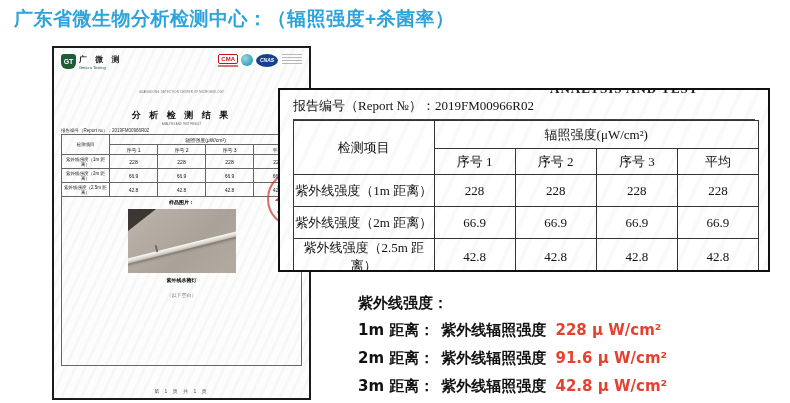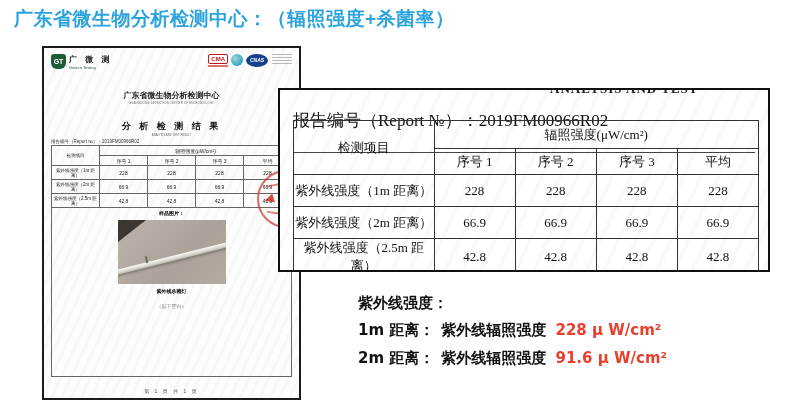--- a/index.html
+++ b/index.html
@@ -4,21 +4,21 @@
 <style>
   html,body{margin:0;padding:0;background:#fff;}
   #stage{position:relative;width:790px;height:403px;background:#fff;overflow:hidden;
          font-family:"Liberation Sans",sans-serif;}
 
   
   .slide-title{position:absolute;left:14px;top:6px;font-size:19px;font-weight:bold;
                color:#2ba3dd;letter-spacing:0.5px;}
 
   
-  .doc{position:absolute;left:42px;top:46px;width:259px;height:354px;box-sizing:border-box;
+  .doc{position:absolute;left:52px;top:46px;width:259px;height:354px;box-sizing:border-box;
        border:2px solid #1b1b1b;background:#fdfdfd;overflow:hidden;
        background-image:repeating-linear-gradient(115deg,rgba(70,70,90,.03) 0 3px,transparent 3px 9px);}
   .doc-header{display:flex;align-items:flex-start;padding:6px 7px 0 7px;height:34px;}
   .gt-logo{display:flex;align-items:flex-start;}
   .gt-shield{width:15px;height:15px;background:#1e5c38;border-radius:3px 3px 6px 6px;
              color:#fff;font-size:7px;font-weight:bold;text-align:center;line-height:15px;}
   .gt-text{margin-left:3px;}
   .gt-cn{font-size:8px;font-weight:bold;letter-spacing:3px;color:#222;}
   .gt-en{font-size:4px;color:#1e5c38;}
   .badges{margin-left:auto;display:flex;align-items:flex-start;gap:3px;}
@@ -65,22 +65,22 @@
   .stamp-line.b{top:40px;transform:rotate(8deg);}
 
   
   .panel{position:absolute;left:278px;top:88px;width:492px;height:184px;box-sizing:border-box;
          border:2px solid #101010;background:#fff;overflow:hidden;
          background-image:repeating-linear-gradient(115deg,rgba(110,140,190,.05) 0 4px,transparent 4px 16px);
          font-family:"Liberation Serif",serif;}
   .clip-heading{position:absolute;top:0;left:270px;width:170px;height:6px;overflow:hidden;}
   .clip-heading span{display:block;margin-top:-9px;font-size:13px;font-weight:bold;
                      letter-spacing:1px;color:#222;}
-  .rep-line{position:absolute;top:19px;left:13px;right:13px;font-size:17px;color:#111;
-            border-bottom:1px solid #444;padding-bottom:20px;}
+  .rep-line{position:absolute;top:7px;left:13px;right:13px;font-size:13px;color:#111;
+            border-bottom:1px solid #444;padding-bottom:4px;}
   table.big{position:absolute;top:30px;left:13px;right:13px;width:466px;
             border-collapse:collapse;font-size:13px;color:#111;table-layout:fixed;}
   table.big td{border:1px solid #333;text-align:center;padding:0;}
   table.big tr.r-group td{height:27px;}
   table.big tr.r-sub td{height:25px;}
   table.big tr.r-data td{height:31px;}
   td.c-item{width:30%;}
 
   
   .summary{position:absolute;left:358px;top:294px;font-family:"DejaVu Sans",sans-serif;color:#111;}
@@ -110,21 +110,20 @@
           <div class="cma">CMA</div>
           <div class="cma-sub"></div>
         </div>
         <div class="ilac"></div>
         <div class="cnas">CNAS</div>
         <div class="cert-lines"></div>
       </div>
     </div>
 
     <div class="doc-center">
-      <div class="center-cn">广东省微生物分析检测中心</div>
       <div class="center-en">GUANGDONG DETECTION CENTER OF MICROBIOLOGY</div>
       <div class="result-cn">分 析 检 测 结 果</div>
       <div class="result-en">ANALYSIS AND TEST RESULT</div>
     </div>
 
     <div class="mini-repno">
       <span>报告编号（Report №）：</span><span>2019FM00966R02</span>
     </div>
 
     <table class="mini">
@@ -234,15 +233,20 @@
     <div class="sum-line">
       <span class="sum-dist">1m 距离：</span>
       <span>紫外线辐照强度</span>
       <span class="sum-val">228 μ W/cm²</span>
     </div>
     <div class="sum-line">
       <span class="sum-dist">2m 距离：</span>
       <span>紫外线辐照强度</span>
       <span class="sum-val">91.6 μ W/cm²</span>
     </div>
+    <div class="sum-line">
+      <span class="sum-dist">3m 距离：</span>
+      <span>紫外线辐照强度</span>
+      <span class="sum-val">42.8 μ W/cm²</span>
+    </div>
   </div>
 
 </div>
 
 </body></html>

